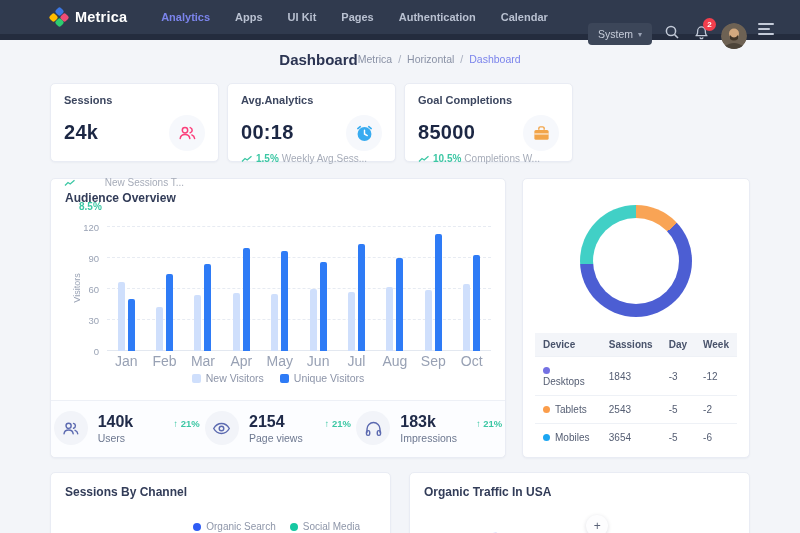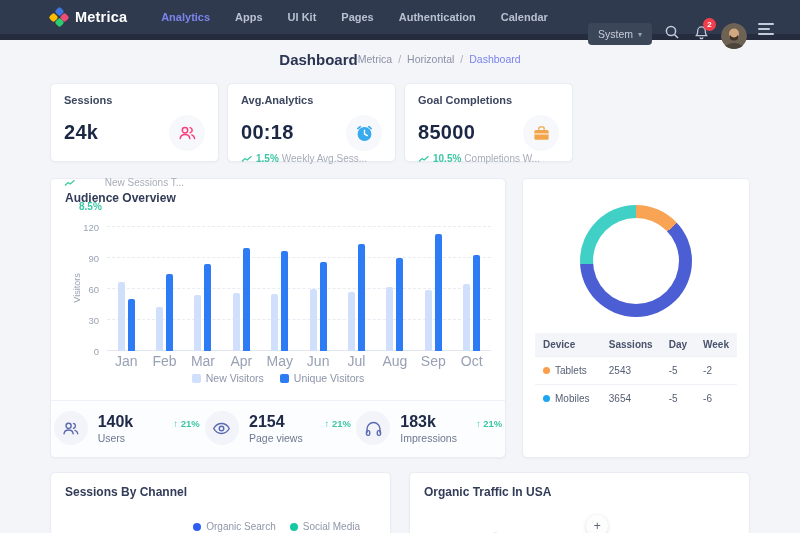--- a/index.html
+++ b/index.html
@@ -384,20 +384,26 @@
         <thead>
             <tr id="device-thead">
               <th>Device</th>
               <th>Sassions</th>
               <th>Day</th>
               <th>Week</th>
             </tr>
           </thead>
         <tbody id="device-tbody">
             <tr>
+              <td><span class="dot" style="background: rgb(116, 113, 227);"></span>Desktops</td>
+              <td>1843</td>
+              <td>-3</td>
+              <td>-12</td>
+            </tr>
+            <tr>
               <td><span class="dot" style="background: rgb(251, 157, 75);"></span>Tablets</td>
               <td>2543</td>
               <td>-5</td>
               <td>-2</td>
             </tr>
             <tr>
               <td><span class="dot" style="background: rgb(27, 166, 242);"></span>Mobiles</td>
               <td>3654</td>
               <td>-5</td>
               <td>-6</td>

